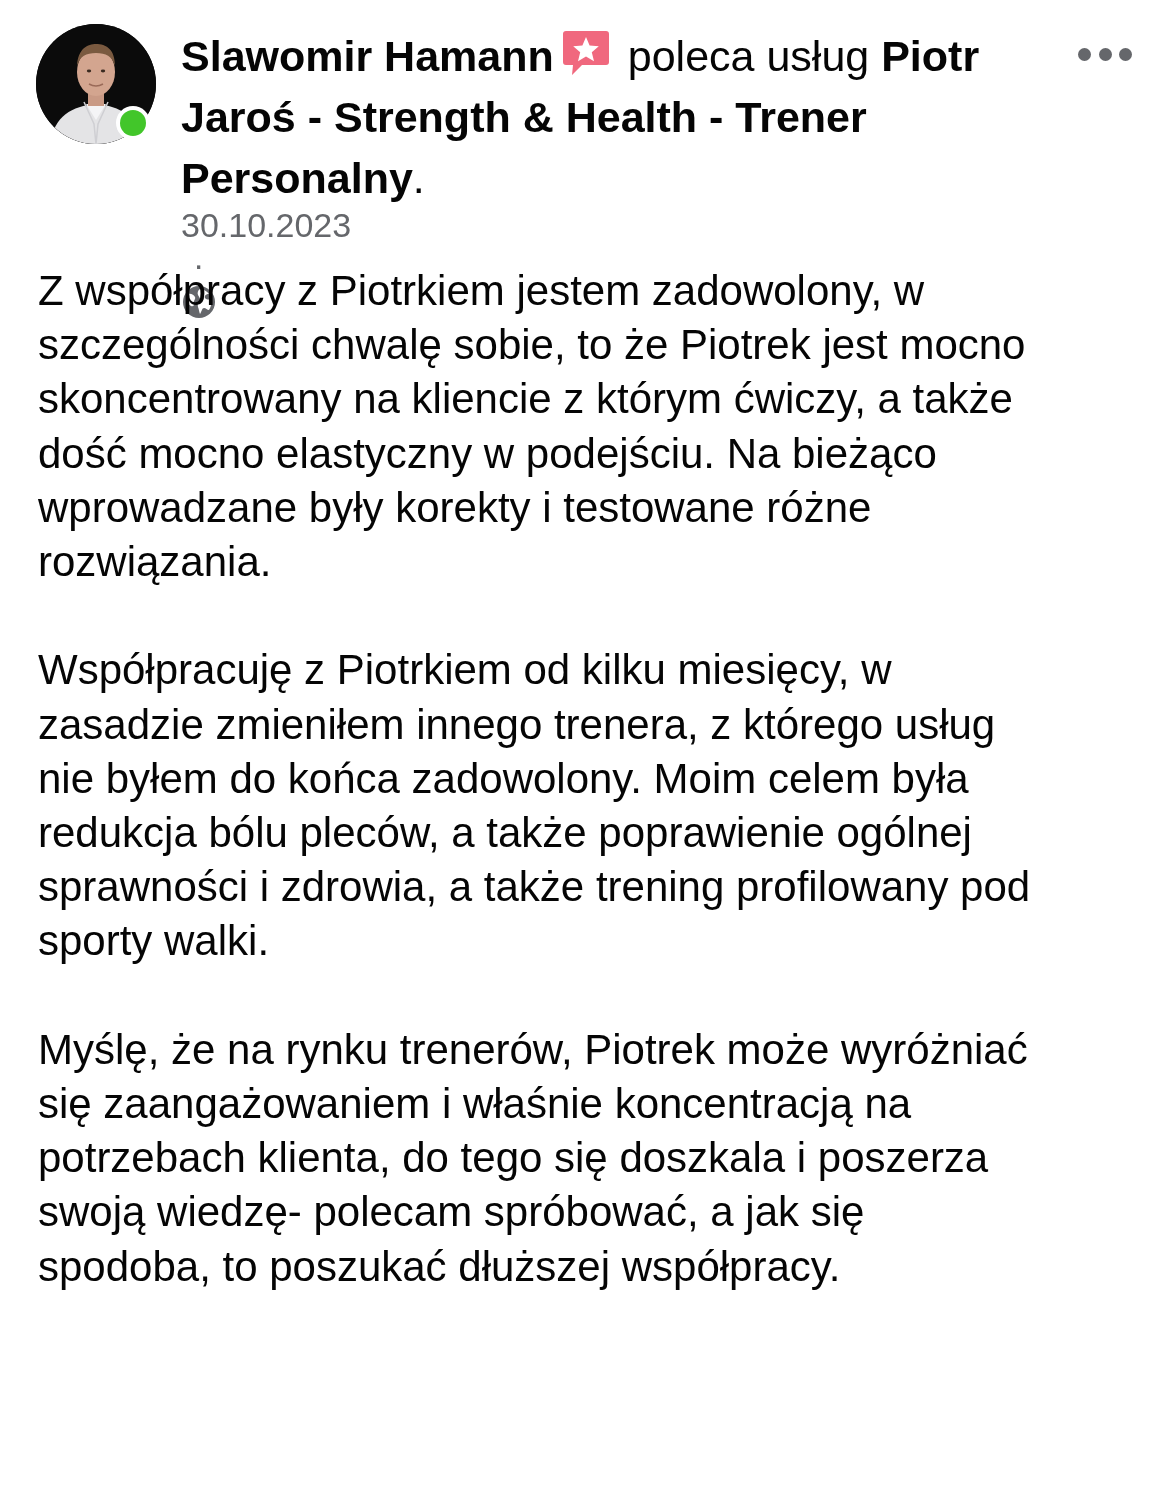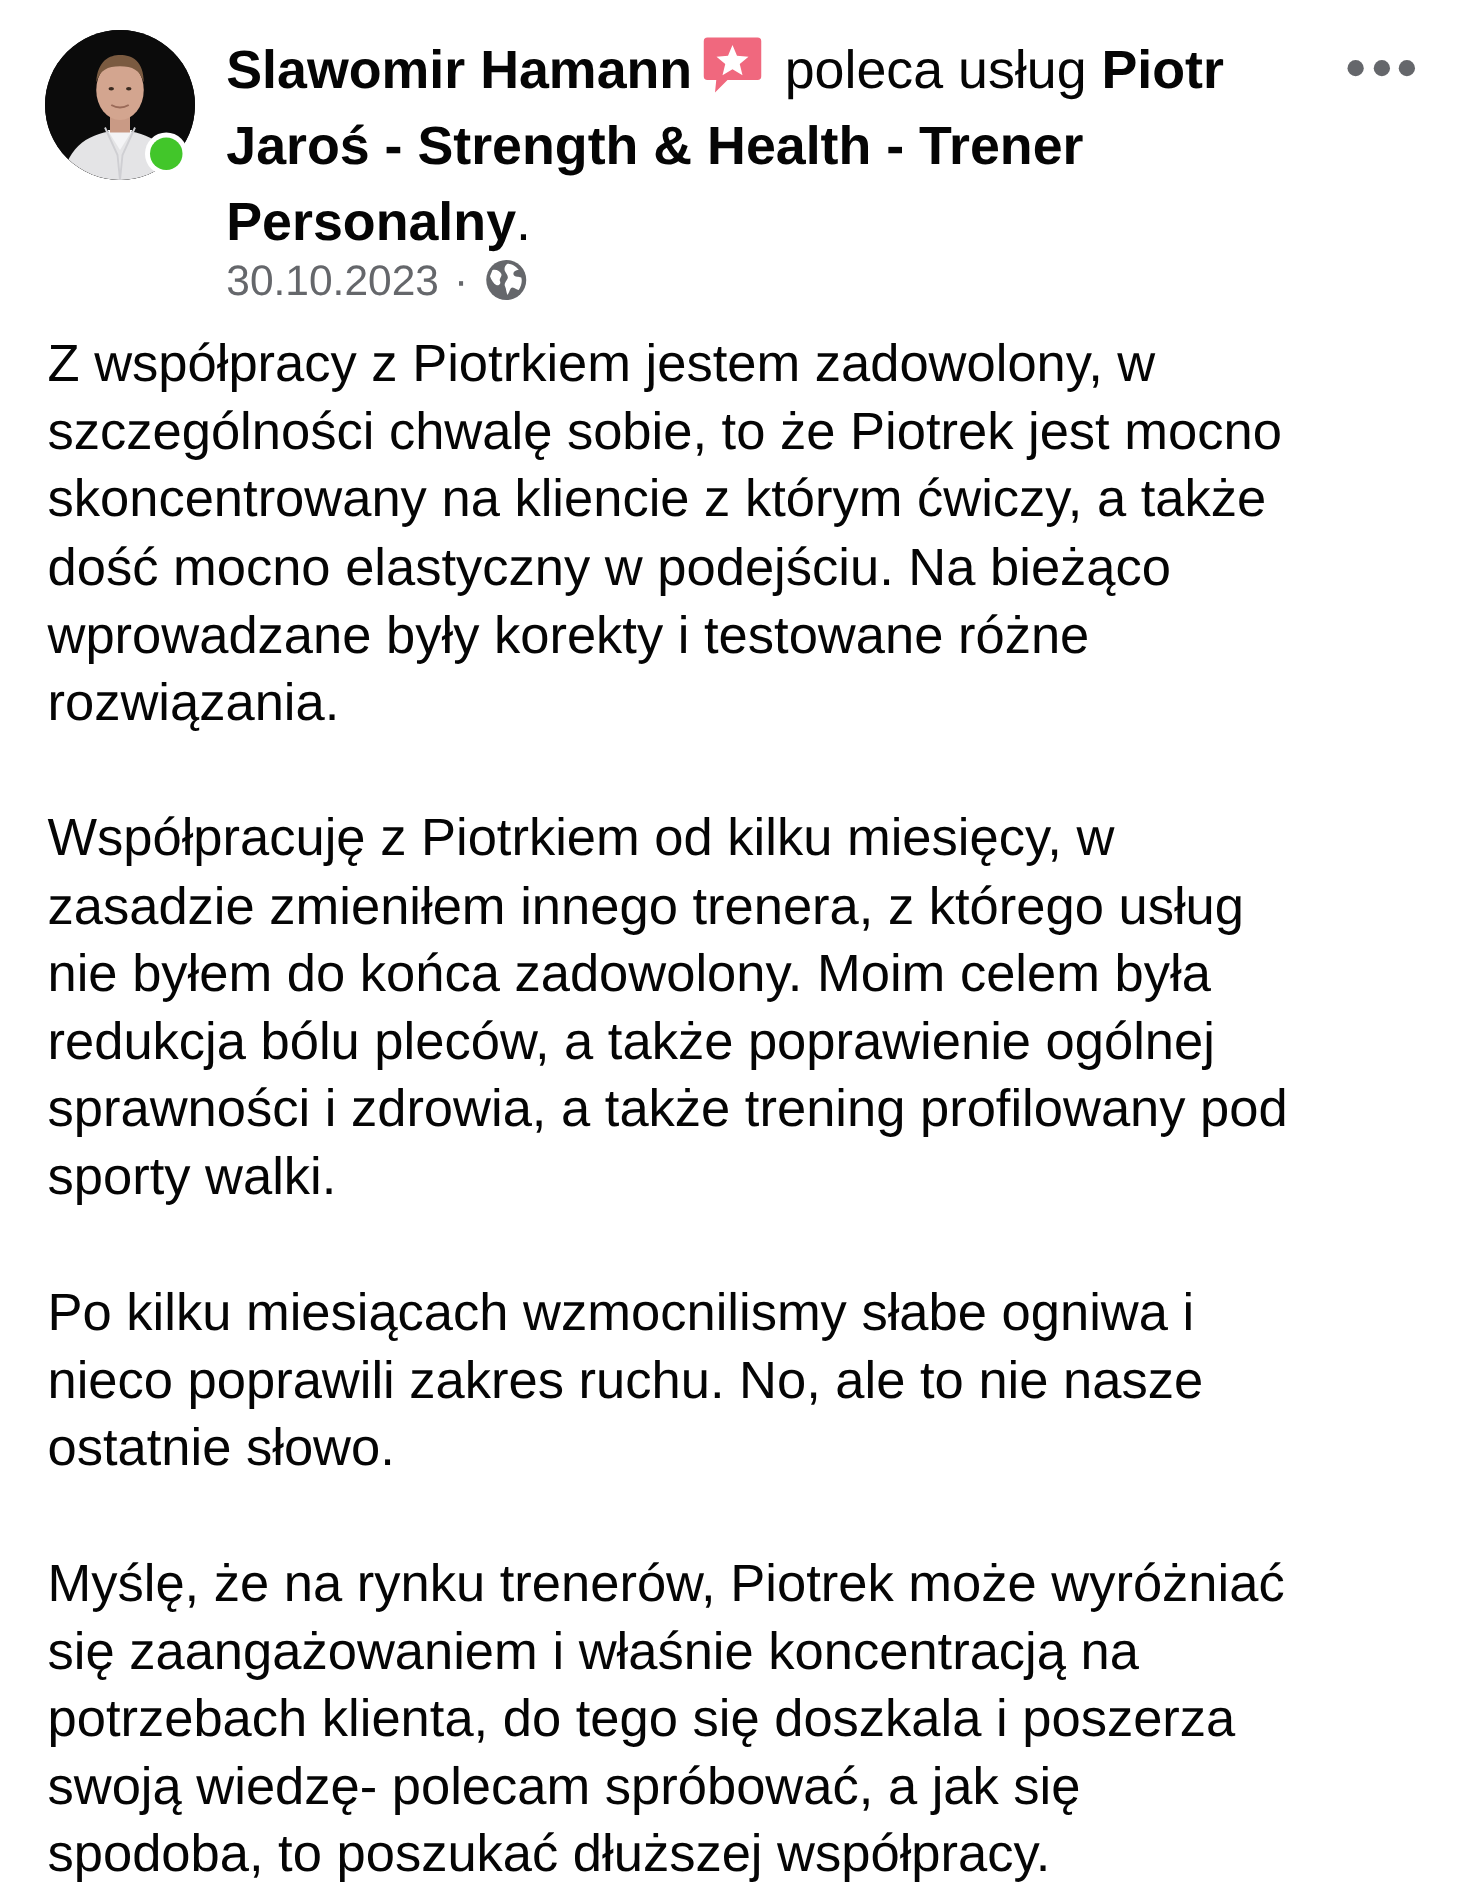--- a/index.html
+++ b/index.html
@@ -88,20 +88,21 @@
   }
   .meta-row {
     position: absolute;
     left: 181px;
     top: 206px;
     height: 46px;
     display: flex;
     align-items: flex-start;
     font-size: 34px;
     color: #65676b;
+    flex-direction: column;
   }
   .meta-sep {
     margin: 0 12px;
   }
   .globe-icon {
     width: 36px;
     height: 36px;
     display: inline-block;
   }
   .post-body {
@@ -173,21 +174,18 @@
 skoncentrowany na kliencie z którym ćwiczy, a także
 dość mocno elastyczny w podejściu. Na bieżąco
 wprowadzane były korekty i testowane różne
 rozwiązania.</p>
   <p>Współpracuję z Piotrkiem od kilku miesięcy, w
 zasadzie zmieniłem innego trenera, z którego usług
 nie byłem do końca zadowolony. Moim celem była
 redukcja bólu pleców, a także poprawienie ogólnej
 sprawności i zdrowia, a także trening profilowany pod
 sporty walki.</p>
-  <p>Po kilku miesiącach wzmocnilismy słabe ogniwa i
-nieco poprawili zakres ruchu. No, ale to nie nasze
-ostatnie słowo.</p>
   <p>Myślę, że na rynku trenerów, Piotrek może wyróżniać
 się zaangażowaniem i właśnie koncentracją na
 potrzebach klienta, do tego się doszkala i poszerza
 swoją wiedzę- polecam spróbować, a jak się
 spodoba, to poszukać dłuższej współpracy.</p>
 </div>
 
 </body></html>

